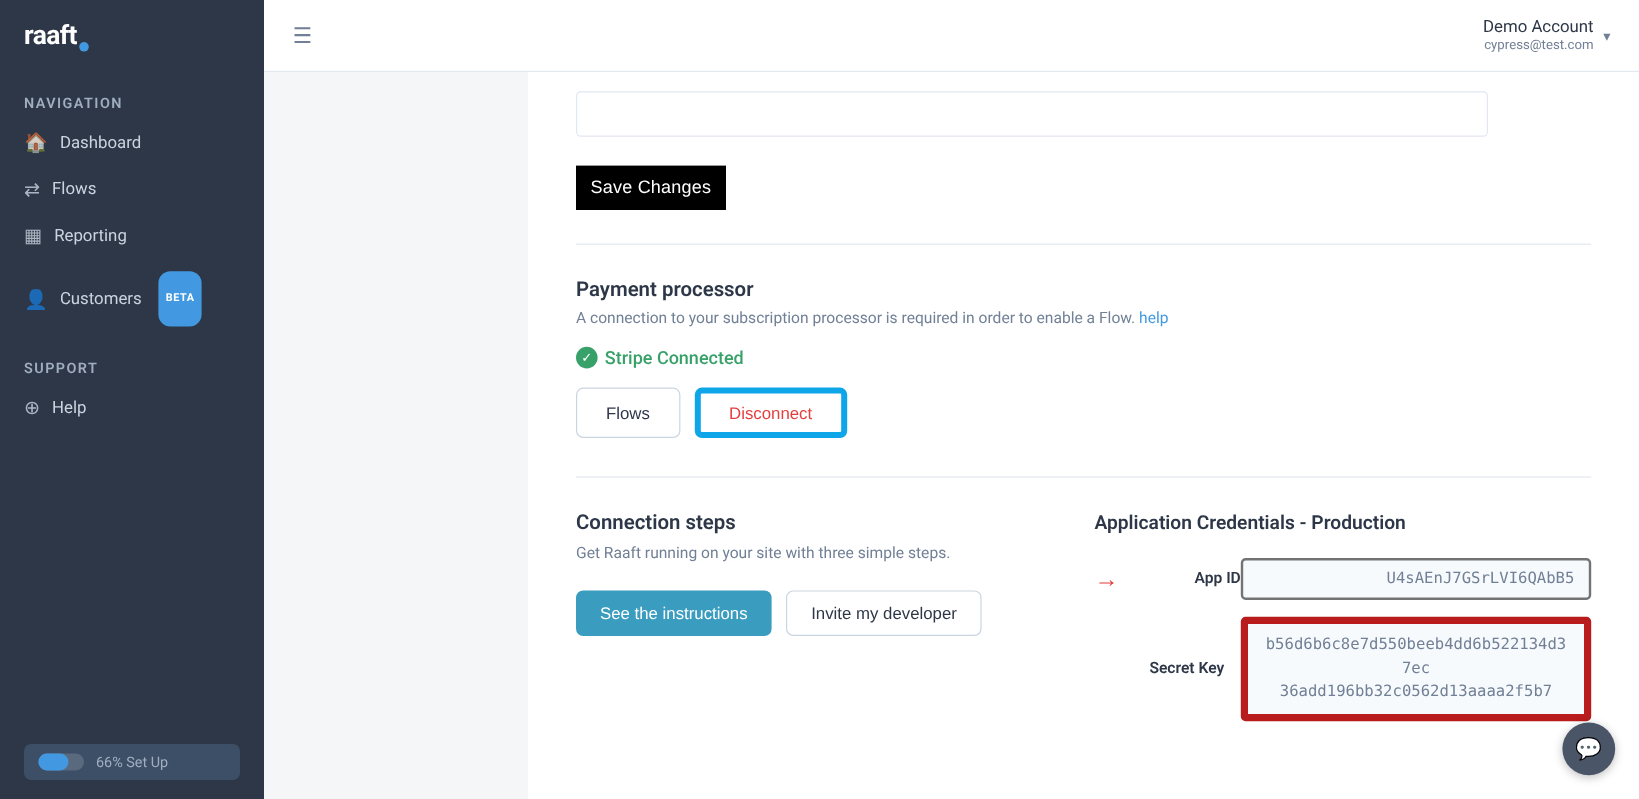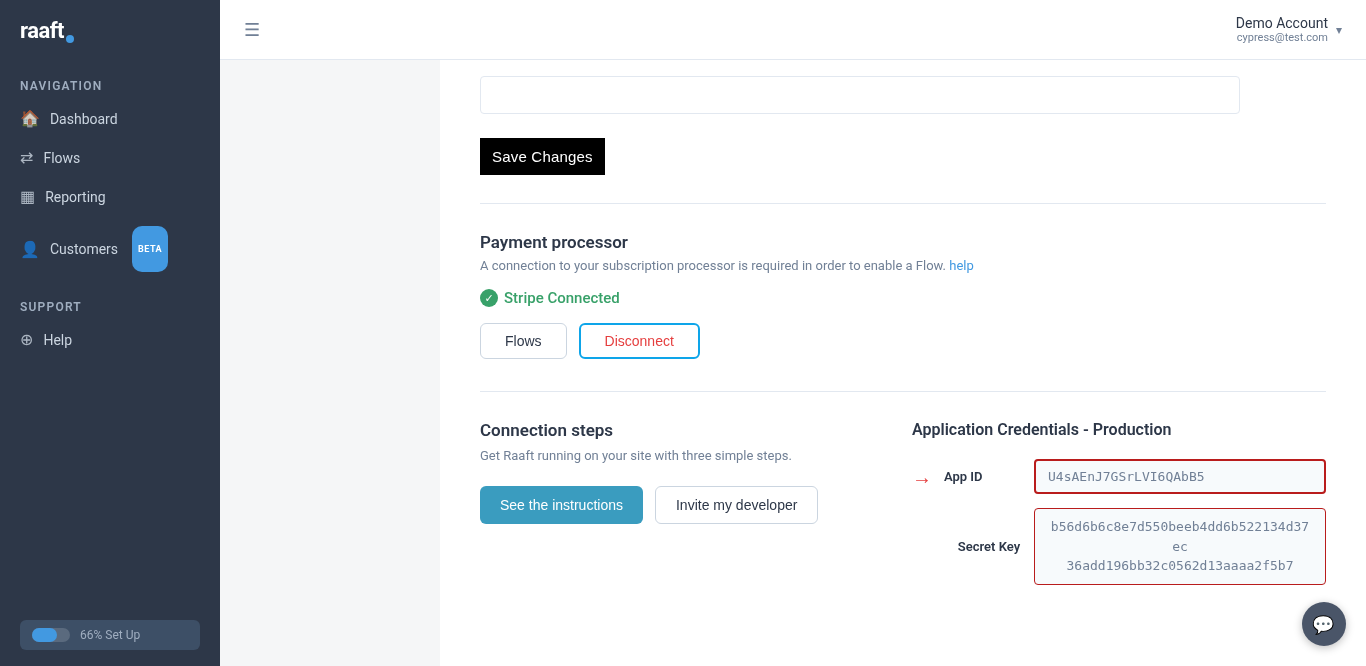--- a/index.html
+++ b/index.html
@@ -220,21 +220,21 @@
     .btn-test {
       border: 1px solid #cbd5e0;
       background: #fff;
       color: #2d3748;
       padding: 8px 24px;
       border-radius: 6px;
       font-size: 14px;
       cursor: pointer;
     }
     .btn-disconnect {
-      border: 2px solid #0ea5e9;
+      border: 5px solid #0ea5e9;
       background: #fff;
       color: #e53e3e;
       padding: 8px 24px;
       border-radius: 6px;
       font-size: 14px;
       cursor: pointer;
     }
 
     
     .connection-section {
@@ -263,29 +263,29 @@
     .cred-label {
       font-size: 13px;
       font-weight: 600;
       color: #2d3748;
       width: 90px;
       flex-shrink: 0;
     }
     .cred-input {
       flex: 1;
       background: #f7fafc;
-      border: 1px solid #b91c1c;
+      border: 6px solid #b91c1c;
       border-radius: 4px;
       padding: 8px 12px;
       font-size: 13px;
       color: #718096;
       font-family: monospace;
     }
     .cred-input.highlighted {
-      border: 2px solid #b91c1c;
+      border: 2px solid #737373;
     }
     .arrow-indicator {
       display: flex;
       align-items: center;
       margin-right: 12px;
       color: #e53e3e;
       font-size: 20px;
     }
     .credentials-row-wrap {
       display: flex;
@@ -446,21 +446,21 @@
         <div class="connection-buttons">
           <button class="btn-instructions">See the instructions</button>
           <button class="btn-invite">Invite my developer</button>
         </div>
       </div>
       <div class="connection-right">
         <div class="connection-right-title">Application Credentials - Production</div>
 
         <div class="credentials-row-wrap">
           <div class="arrow-indicator">→</div>
-          <div class="credentials-row" style="flex:1; margin-bottom:0;">
+          <div class="credentials-row" style="flex:1; margin-bottom:0;text-align:right;">
             <span class="cred-label">App ID</span>
             <div class="cred-input highlighted">U4sAEnJ7GSrLVI6QAbB5</div>
           </div>
         </div>
 
         <div class="credentials-row" style="margin-top:14px; padding-left: 32px; text-align: center;">
           <span class="cred-label">Secret Key</span>
           <div class="cred-input" style="word-break: break-all; white-space: pre-wrap; line-height:1.5;">b56d6b6c8e7d550beeb4dd6b522134d37ec
 36add196bb32c0562d13aaaa2f5b7</div>
         </div>

